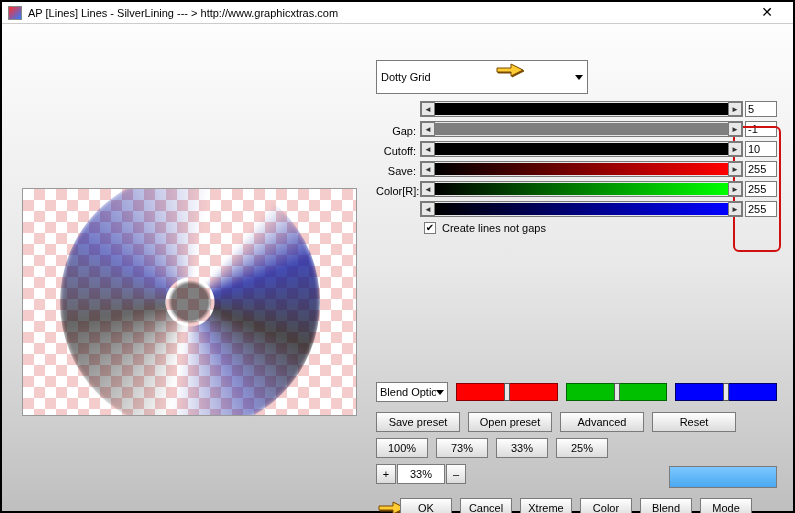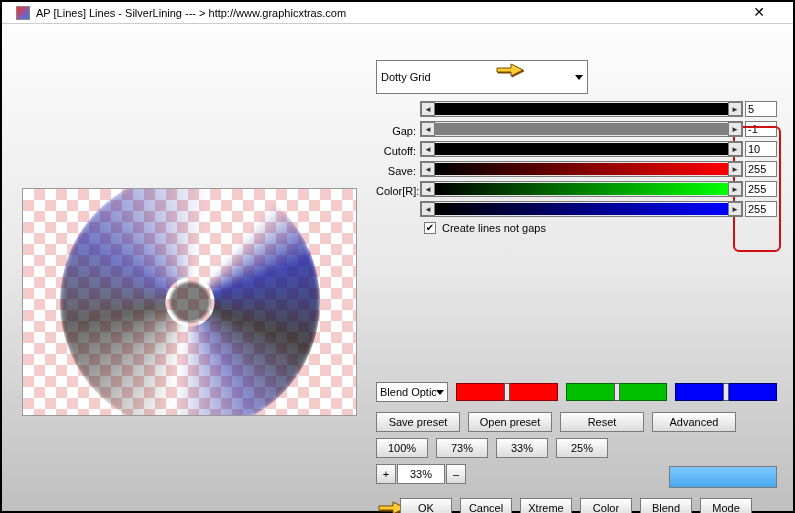--- a/index.html
+++ b/index.html
@@ -1,18 +1,18 @@
 <!DOCTYPE html>
 <html><head>
 <meta charset="utf-8">
 <style>
 * { box-sizing: border-box; margin: 0; padding: 0; font-family: Tahoma, Arial, sans-serif; font-size: 11px; }
 body { background: #000; width: 795px; height: 513px; overflow: hidden; }
 .outer { border: 2px solid #000; width: 795px; height: 513px; background: #fff; }
-.titlebar { height: 22px; background: #fff; display: flex; align-items: center; padding: 0 14px; border-bottom: 1px solid #ccc; }
+.titlebar { height: 22px; background: #fff; display: flex; align-items: center; padding: 0 6px; border-bottom: 1px solid #ccc; }
 .titlebar .ico { width: 14px; height: 14px; border: 1px solid #888; margin-right: 6px; background: linear-gradient(135deg,#ff3030,#2e7cff); }
 .titlebar .title { flex: 1; color: #000; }
 .titlebar .close { width: 40px; height: 20px; text-align: center; font-size: 14px; line-height: 18px; cursor: default; }
 .client { height: 487px; background: linear-gradient(to bottom,#fdfdfd 0%,#e8e8e8 50%,#bfbfbf 100%); position: relative; }
 .preview-wrap { position: absolute; left: 20px; top: 164px; width: 335px; height: 228px; border: 1px solid #999; background: #fff; }
 .checker { width: 100%; height: 100%; background-image:
   linear-gradient(45deg,#f5cccc 25%,transparent 25%,transparent 75%,#f5cccc 75%),
   linear-gradient(45deg,#f5cccc 25%,transparent 25%,transparent 75%,#f5cccc 75%);
   background-size: 22px 22px; background-position:0 0,11px 11px; position: relative; overflow: hidden; }
 .swirl { position:absolute; left:50%; top:50%; width:260px; height:260px; transform:translate(-50%,-50%); }
@@ -173,22 +173,22 @@
       </div>
       <div class="color-slider" style="border-color:#006">
         <div class="t" style="background:#0000ff"></div>
           <div class="thumb"></div>
       </div>
     </div>
 
     <div class="btn-row row-presets">
       <div class="winbtn wide">Save preset</div>
       <div class="winbtn wide">Open preset</div>
+      <div class="winbtn wide">Advanced</div>
       <div class="winbtn wide">Reset</div>
-      <div class="winbtn wide">Advanced</div>
     </div>
 
     <div class="btn-row row-pct">
       <div class="winbtn">100%</div>
       <div class="winbtn">73%</div>
       <div class="winbtn">33%</div>
       <div class="winbtn">25%</div>
     </div>
 
     <div class="btn-row row-zoom">

